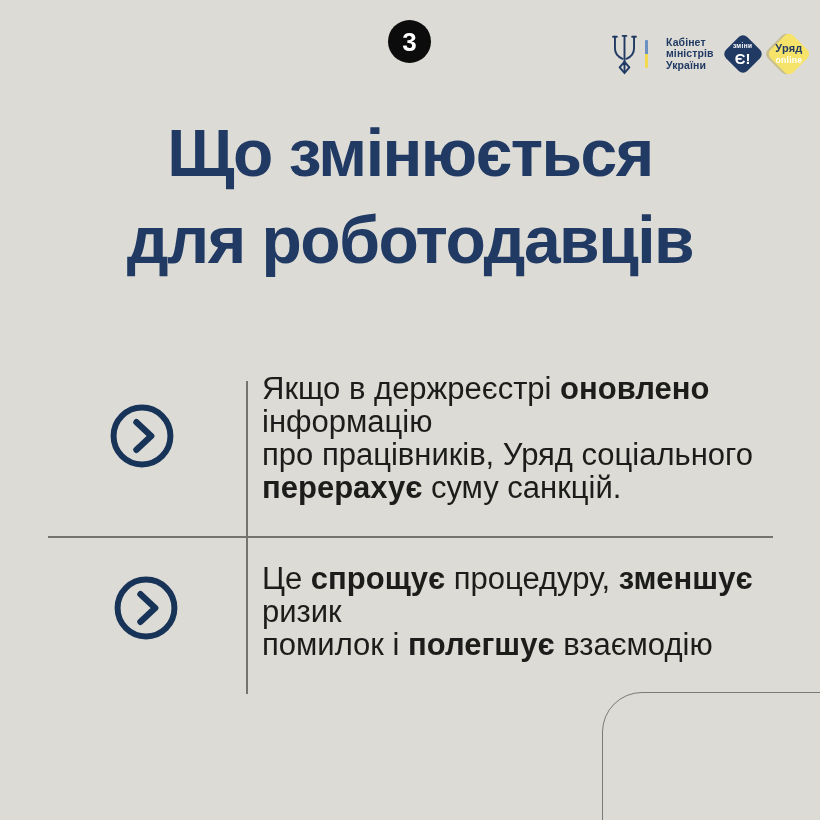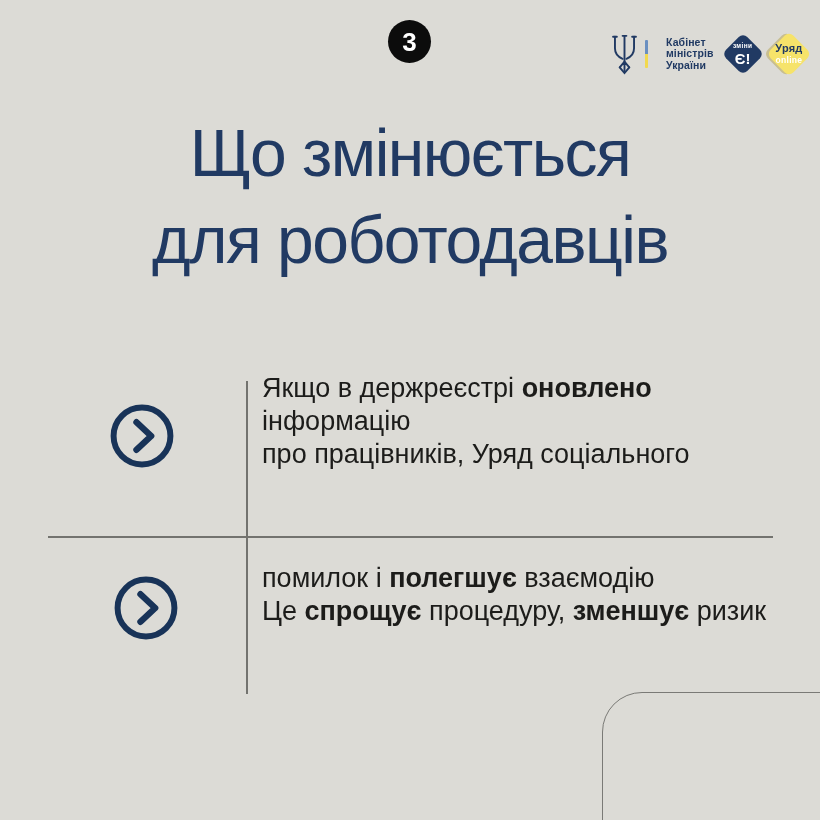--- a/index.html
+++ b/index.html
@@ -40,32 +40,32 @@
   .diamond .inner{transform:rotate(-45deg);display:flex;flex-direction:column;align-items:center;justify-content:center;line-height:1;}
   .d-navy{width:30px;height:30px;background:var(--navy);margin-left:14px;}
   .d-navy .top{color:#fff;font-size:6.5px;letter-spacing:.4px;font-weight:700;}
   .d-navy .main{color:#fff;font-size:15px;font-weight:800;margin-top:1px;}
   .d-yellow{width:32px;height:32px;background:var(--yellow);margin-left:15px;box-shadow:-2px 2px 0 rgba(175,155,60,.45);}
   .d-yellow .main{color:var(--navy);font-size:11px;font-weight:800;letter-spacing:.2px;}
   .d-yellow .sub{color:#fff;font-size:8.5px;font-weight:700;margin-top:2px;letter-spacing:.3px;}
   
   .title{
     position:absolute;left:0;top:110px;width:820px;text-align:center;
-    color:var(--navy);font-weight:400;font-size:66px;line-height:87px;letter-spacing:-1.5px;
+    color:var(--navy);font-weight:700;font-size:66px;line-height:87px;letter-spacing:-1.5px;
   }
   
   .vline{position:absolute;left:246px;top:381px;width:1.5px;height:313px;background:var(--line);}
   .hline{position:absolute;left:48px;top:536px;width:725px;height:1.5px;background:var(--line);}
   
   .item-icon{position:absolute;width:66px;height:66px;}
   .icon-1{left:109px;top:403px;}
   .icon-2{left:113px;top:575px;}
   .item-text{
     position:absolute;left:262px;width:520px;
-    color:var(--body-text);font-size:27px;line-height:33px;font-weight:400;
+    color:var(--body-text);font-size:31px;line-height:33px;font-weight:400;
   }
   .text-1{top:372px;}
   .text-2{top:562px;}
   .item-text .b{font-weight:700;}
   
   .corner-box{
     position:absolute;left:602px;top:692px;width:300px;height:220px;
     border:1.5px solid #7a7a76;border-radius:40px;background:transparent;
   }
 </style>
@@ -120,26 +120,27 @@
   <div class="vline"></div>
   <div class="hline"></div>
 
   <svg class="item-icon icon-1" viewBox="0 0 72 72">
     <circle cx="36" cy="36" r="31" fill="none" stroke="#183358" stroke-width="6.5"></circle>
     <path d="M30 21 L46 36 L30 51" fill="none" stroke="#183358" stroke-width="7" stroke-linecap="round" stroke-linejoin="round"></path>
   </svg>
   <div class="item-text text-1">
       <div class="tline"><span>Якщо в держреєстрі </span><span class="b">оновлено</span><span> інформацію</span></div>
       <div class="tline"><span>про працівників, Уряд соціального</span></div>
+      <div class="tline"><span class="b">перерахує</span><span> суму санкцій.</span></div>
     </div>
 
   <svg class="item-icon icon-2" viewBox="0 0 72 72">
     <circle cx="36" cy="36" r="31" fill="none" stroke="#183358" stroke-width="6.5"></circle>
     <path d="M30 21 L46 36 L30 51" fill="none" stroke="#183358" stroke-width="7" stroke-linecap="round" stroke-linejoin="round"></path>
   </svg>
   <div class="item-text text-2">
+      <div class="tline"><span>Це </span><span class="b">спрощує</span><span> процедуру, </span><span class="b">зменшує</span><span> ризик</span></div>
       <div class="tline"><span>помилок і </span><span class="b">полегшує</span><span> взаємодію</span></div>
-      <div class="tline"><span>Це </span><span class="b">спрощує</span><span> процедуру, </span><span class="b">зменшує</span><span> ризик</span></div>
     </div>
 
   <div class="corner-box"></div>
 
 </div>
 
 </body></html>

